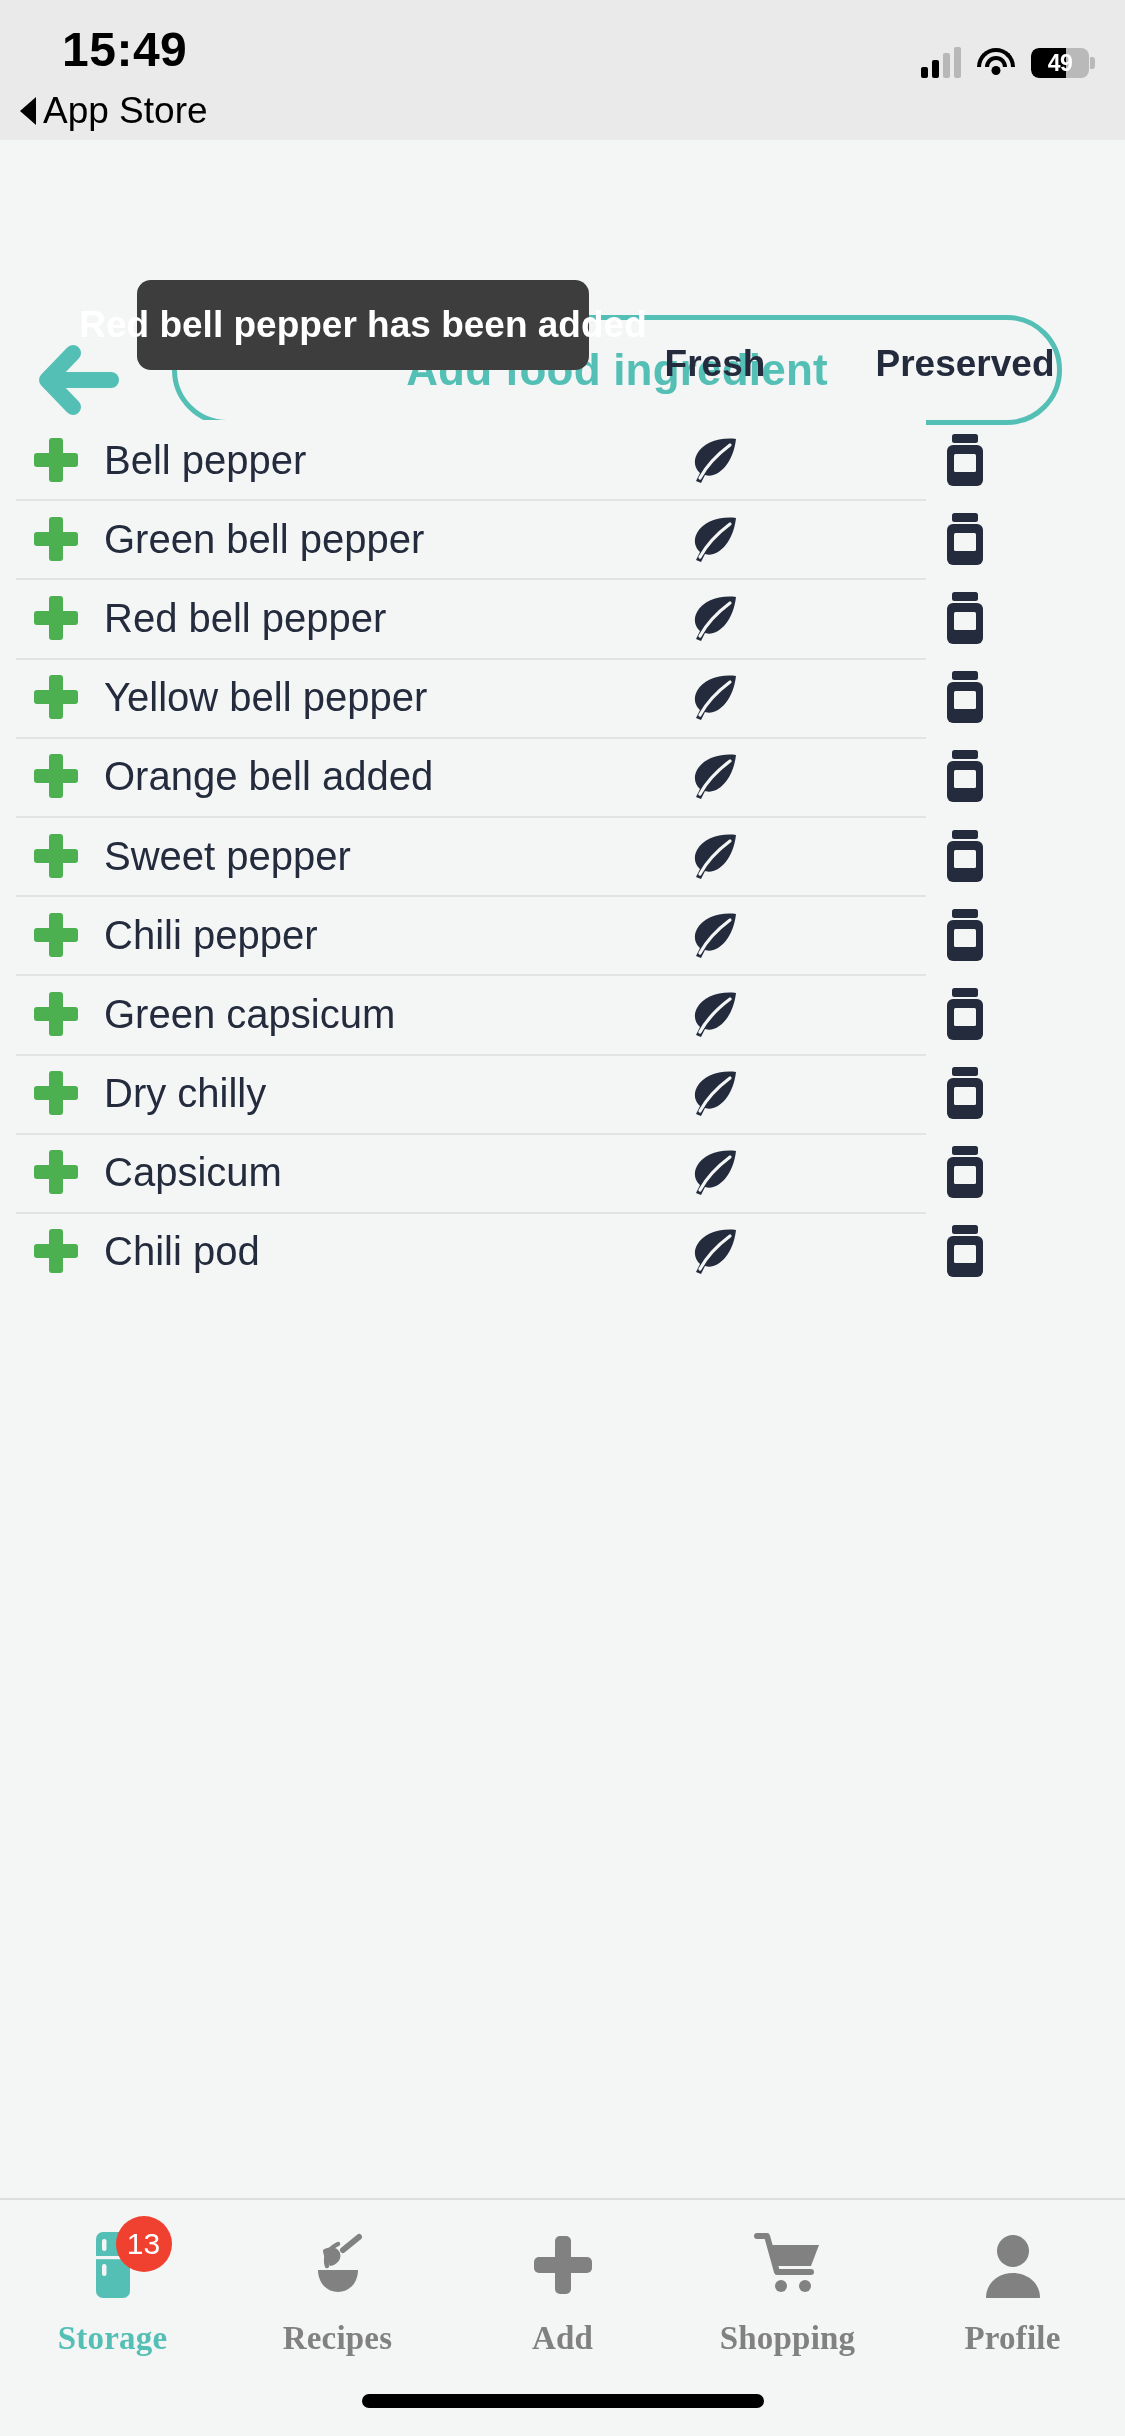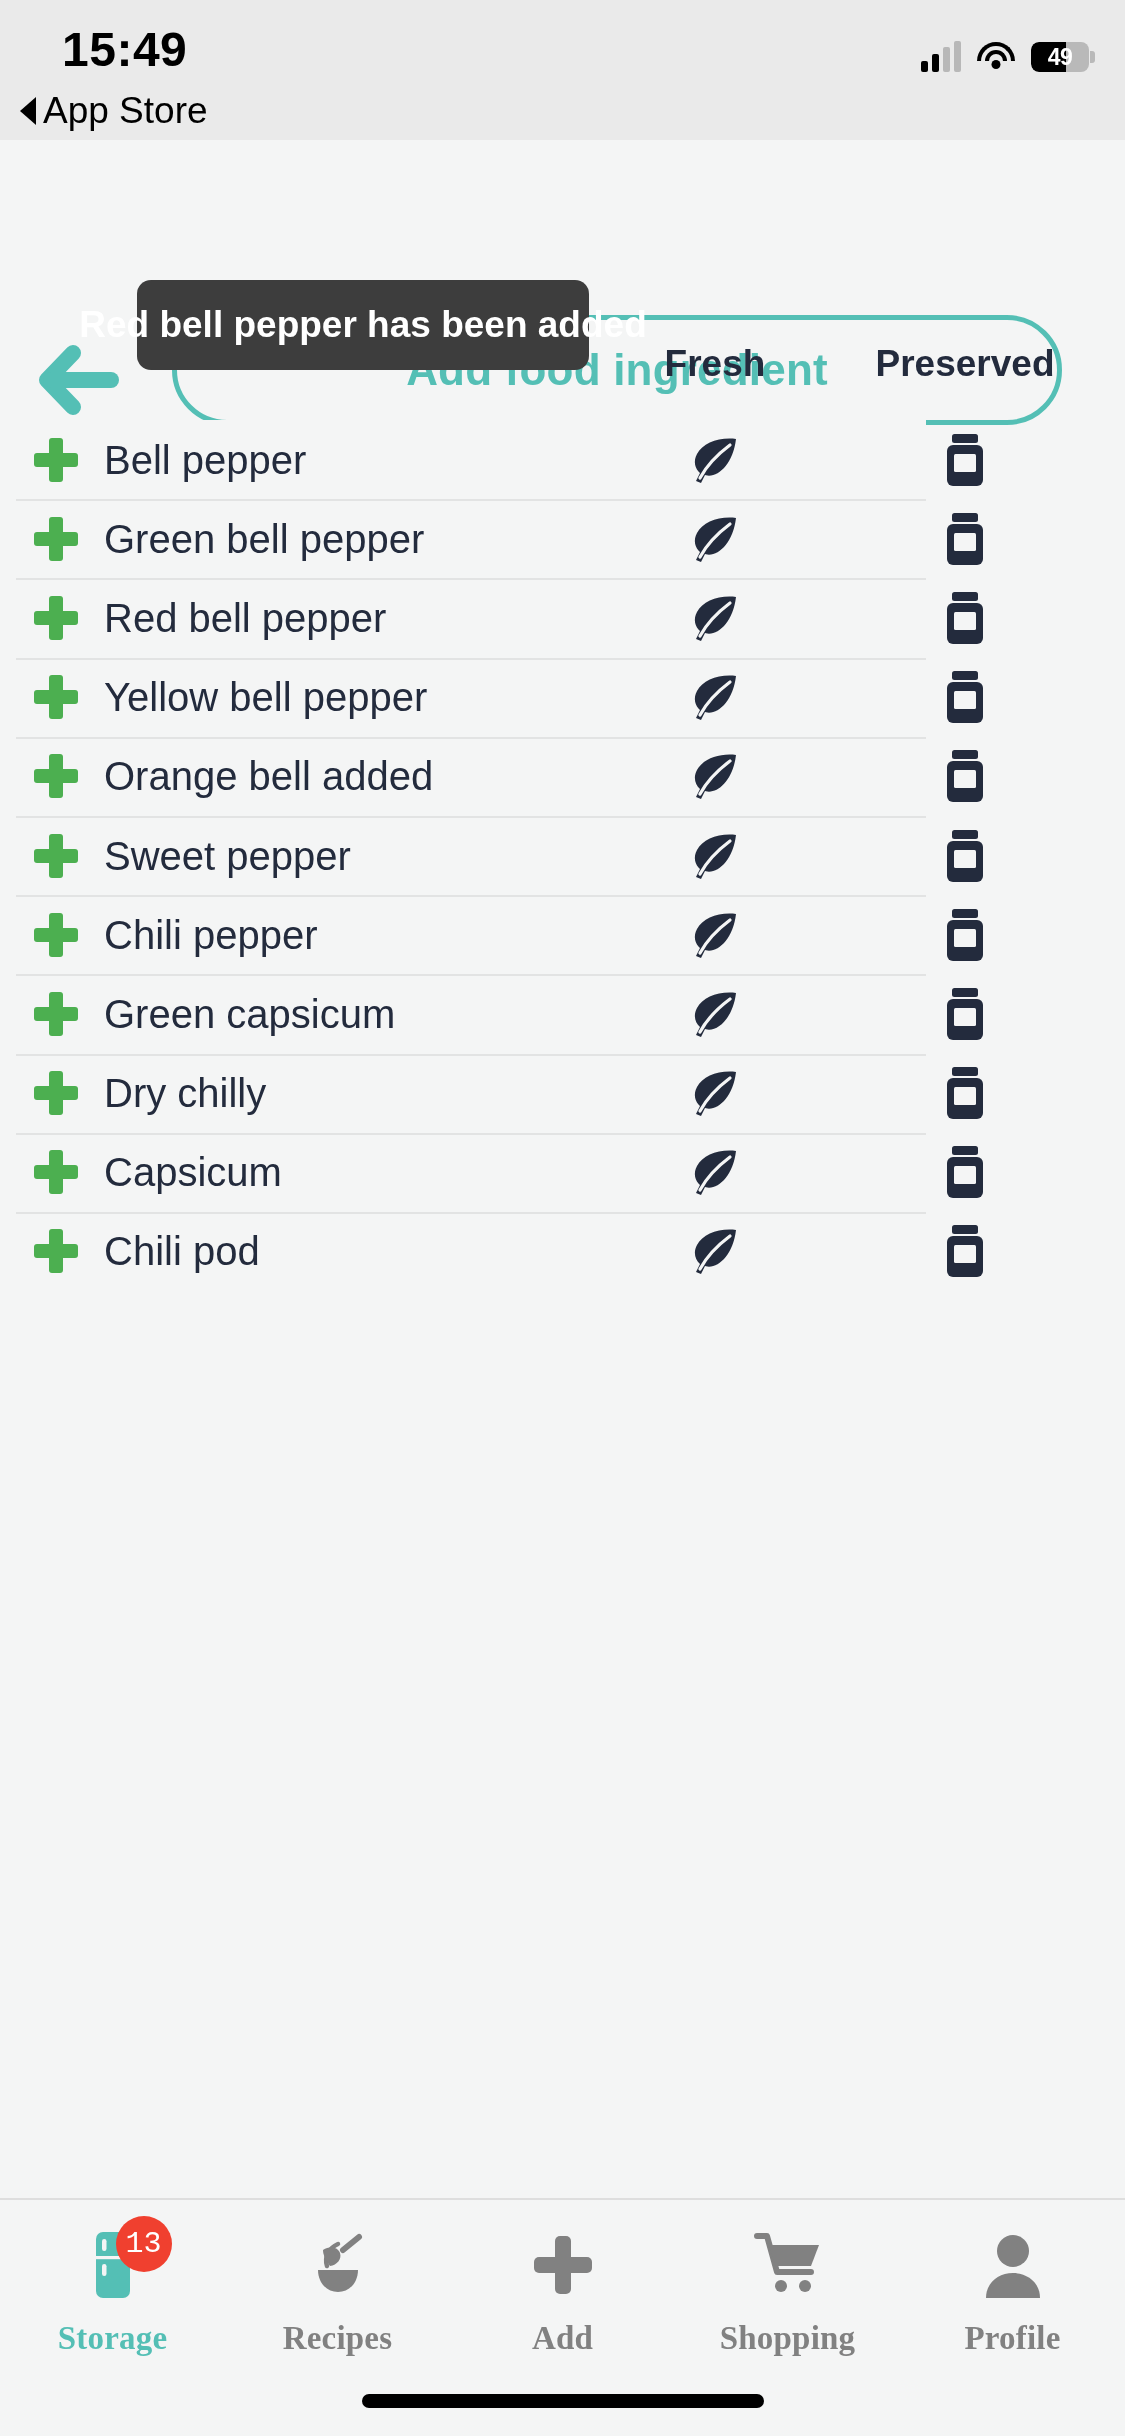--- a/index.html
+++ b/index.html
@@ -27,21 +27,21 @@
   .sb-tri{
     width:0;height:0;
     border-top:14px solid transparent;
     border-bottom:14px solid transparent;
     border-right:16px solid #000;
   }
   .sb-backlabel{ font-size:37px; color:#000; font-weight:400; }
 
   .sb-right{
     position:absolute; right:36px; top:36px;
-    display:flex; align-items:center; gap:16px; height:42px;
+    display:flex; align-items:flex-end; gap:16px; height:42px;
   }
   .sig{ display:flex; align-items:flex-end; gap:4px; height:30px;}
   .sig i{ display:block; width:7px; background:#000; border-radius:2px;}
   .sig i:nth-child(1){height:11px;}
   .sig i:nth-child(2){height:18px;}
   .sig i:nth-child(3){height:25px;background:#b8b8b8;}
   .sig i:nth-child(4){height:31px;background:#b8b8b8;}
   .wifi{ position:relative; width:38px; height:30px; }
   .wifi span{ position:absolute; left:50%; transform:translateX(-50%);
      border:4px solid #000; border-bottom:none;
@@ -153,21 +153,21 @@
     position:absolute; left:0; bottom:0; width:1125px; height:238px;
     background:#f4f5f5;
     border-top:2px solid #dedede;
     display:flex;
   }
   .tab{
     flex:1; position:relative;
     display:flex; flex-direction:column; align-items:center;
     padding-top:28px;
   }
-  .tab .ic{ width:74px; height:74px; position:relative;font-family:Liberation Mono, monospace; }
+  .tab .ic{ width:74px; height:74px; position:relative; }
   .tab .lbl{
     margin-top:18px; font-size:33px; font-weight:700; color:#818181; letter-spacing:0.2px;font-family:Liberation Serif, serif;
   }
   .tab.active .lbl{ color:#54bfb5; }
   .badge{
     position:absolute; right:-22px; top:-12px;
     min-width:56px; height:56px; padding:0 8px;
     background:#f0402f; border-radius:28px;
     display:flex; align-items:center; justify-content:center;
     font-size:30px; font-weight:500; color:#fff;

